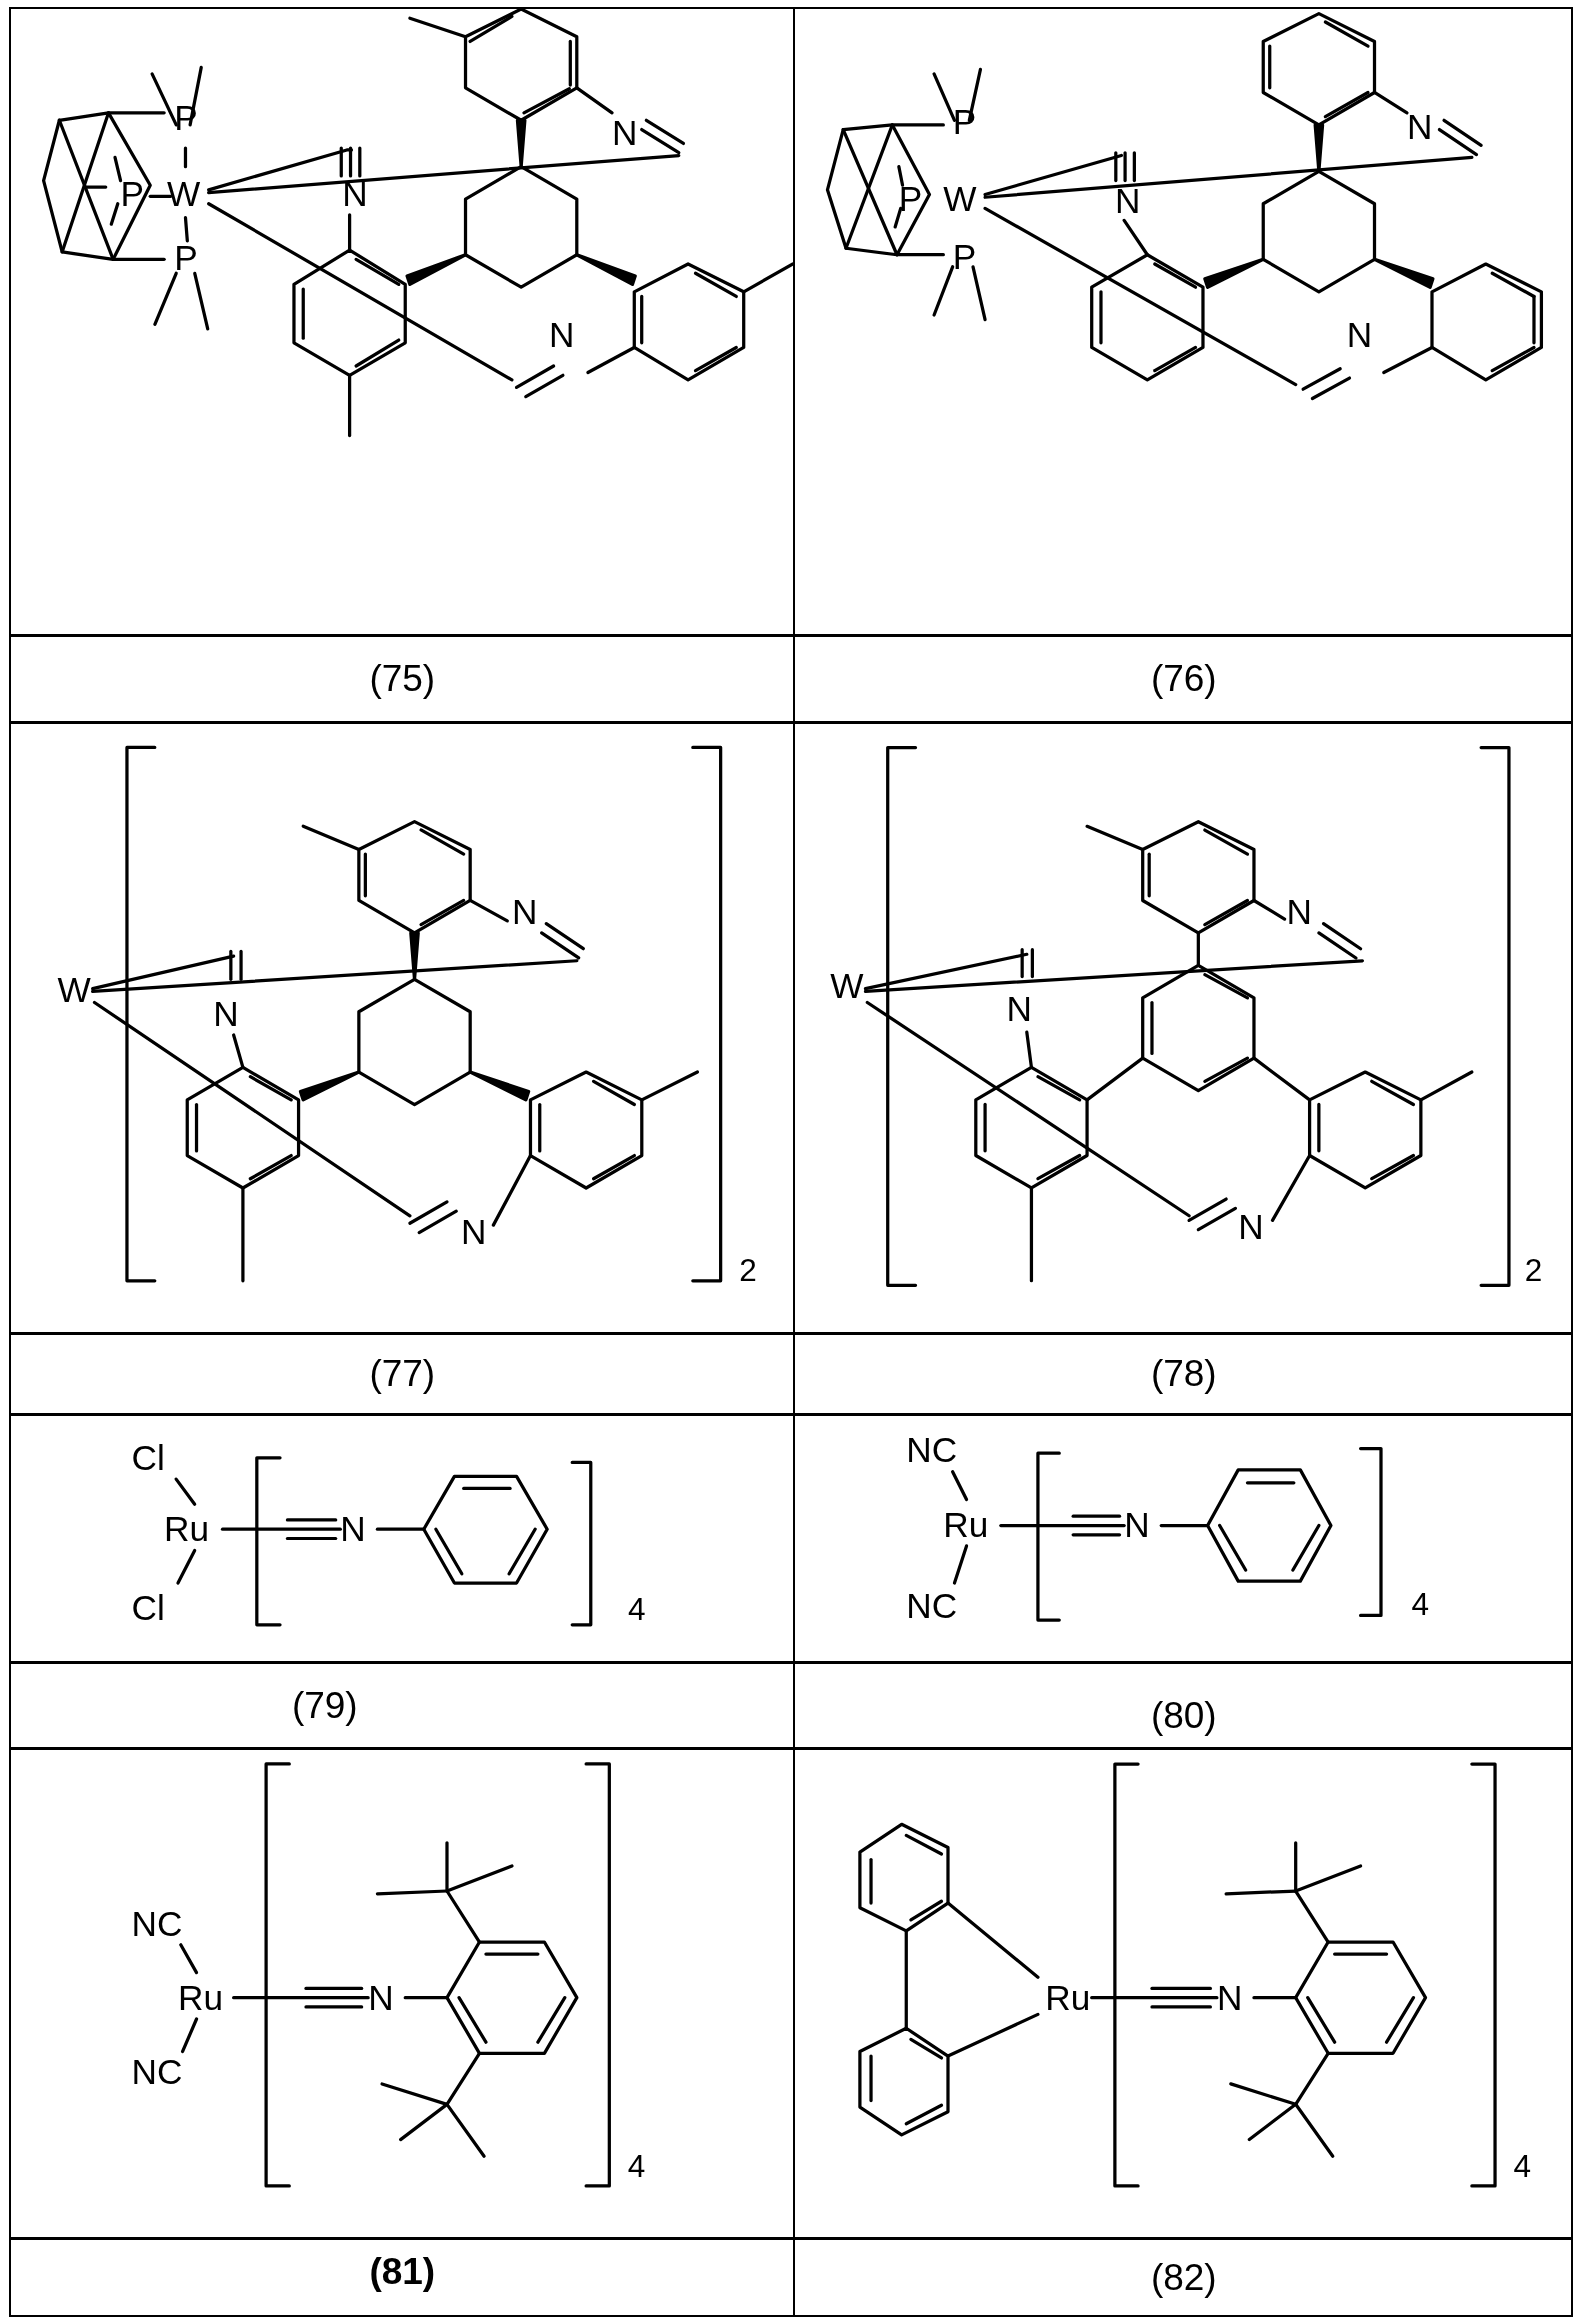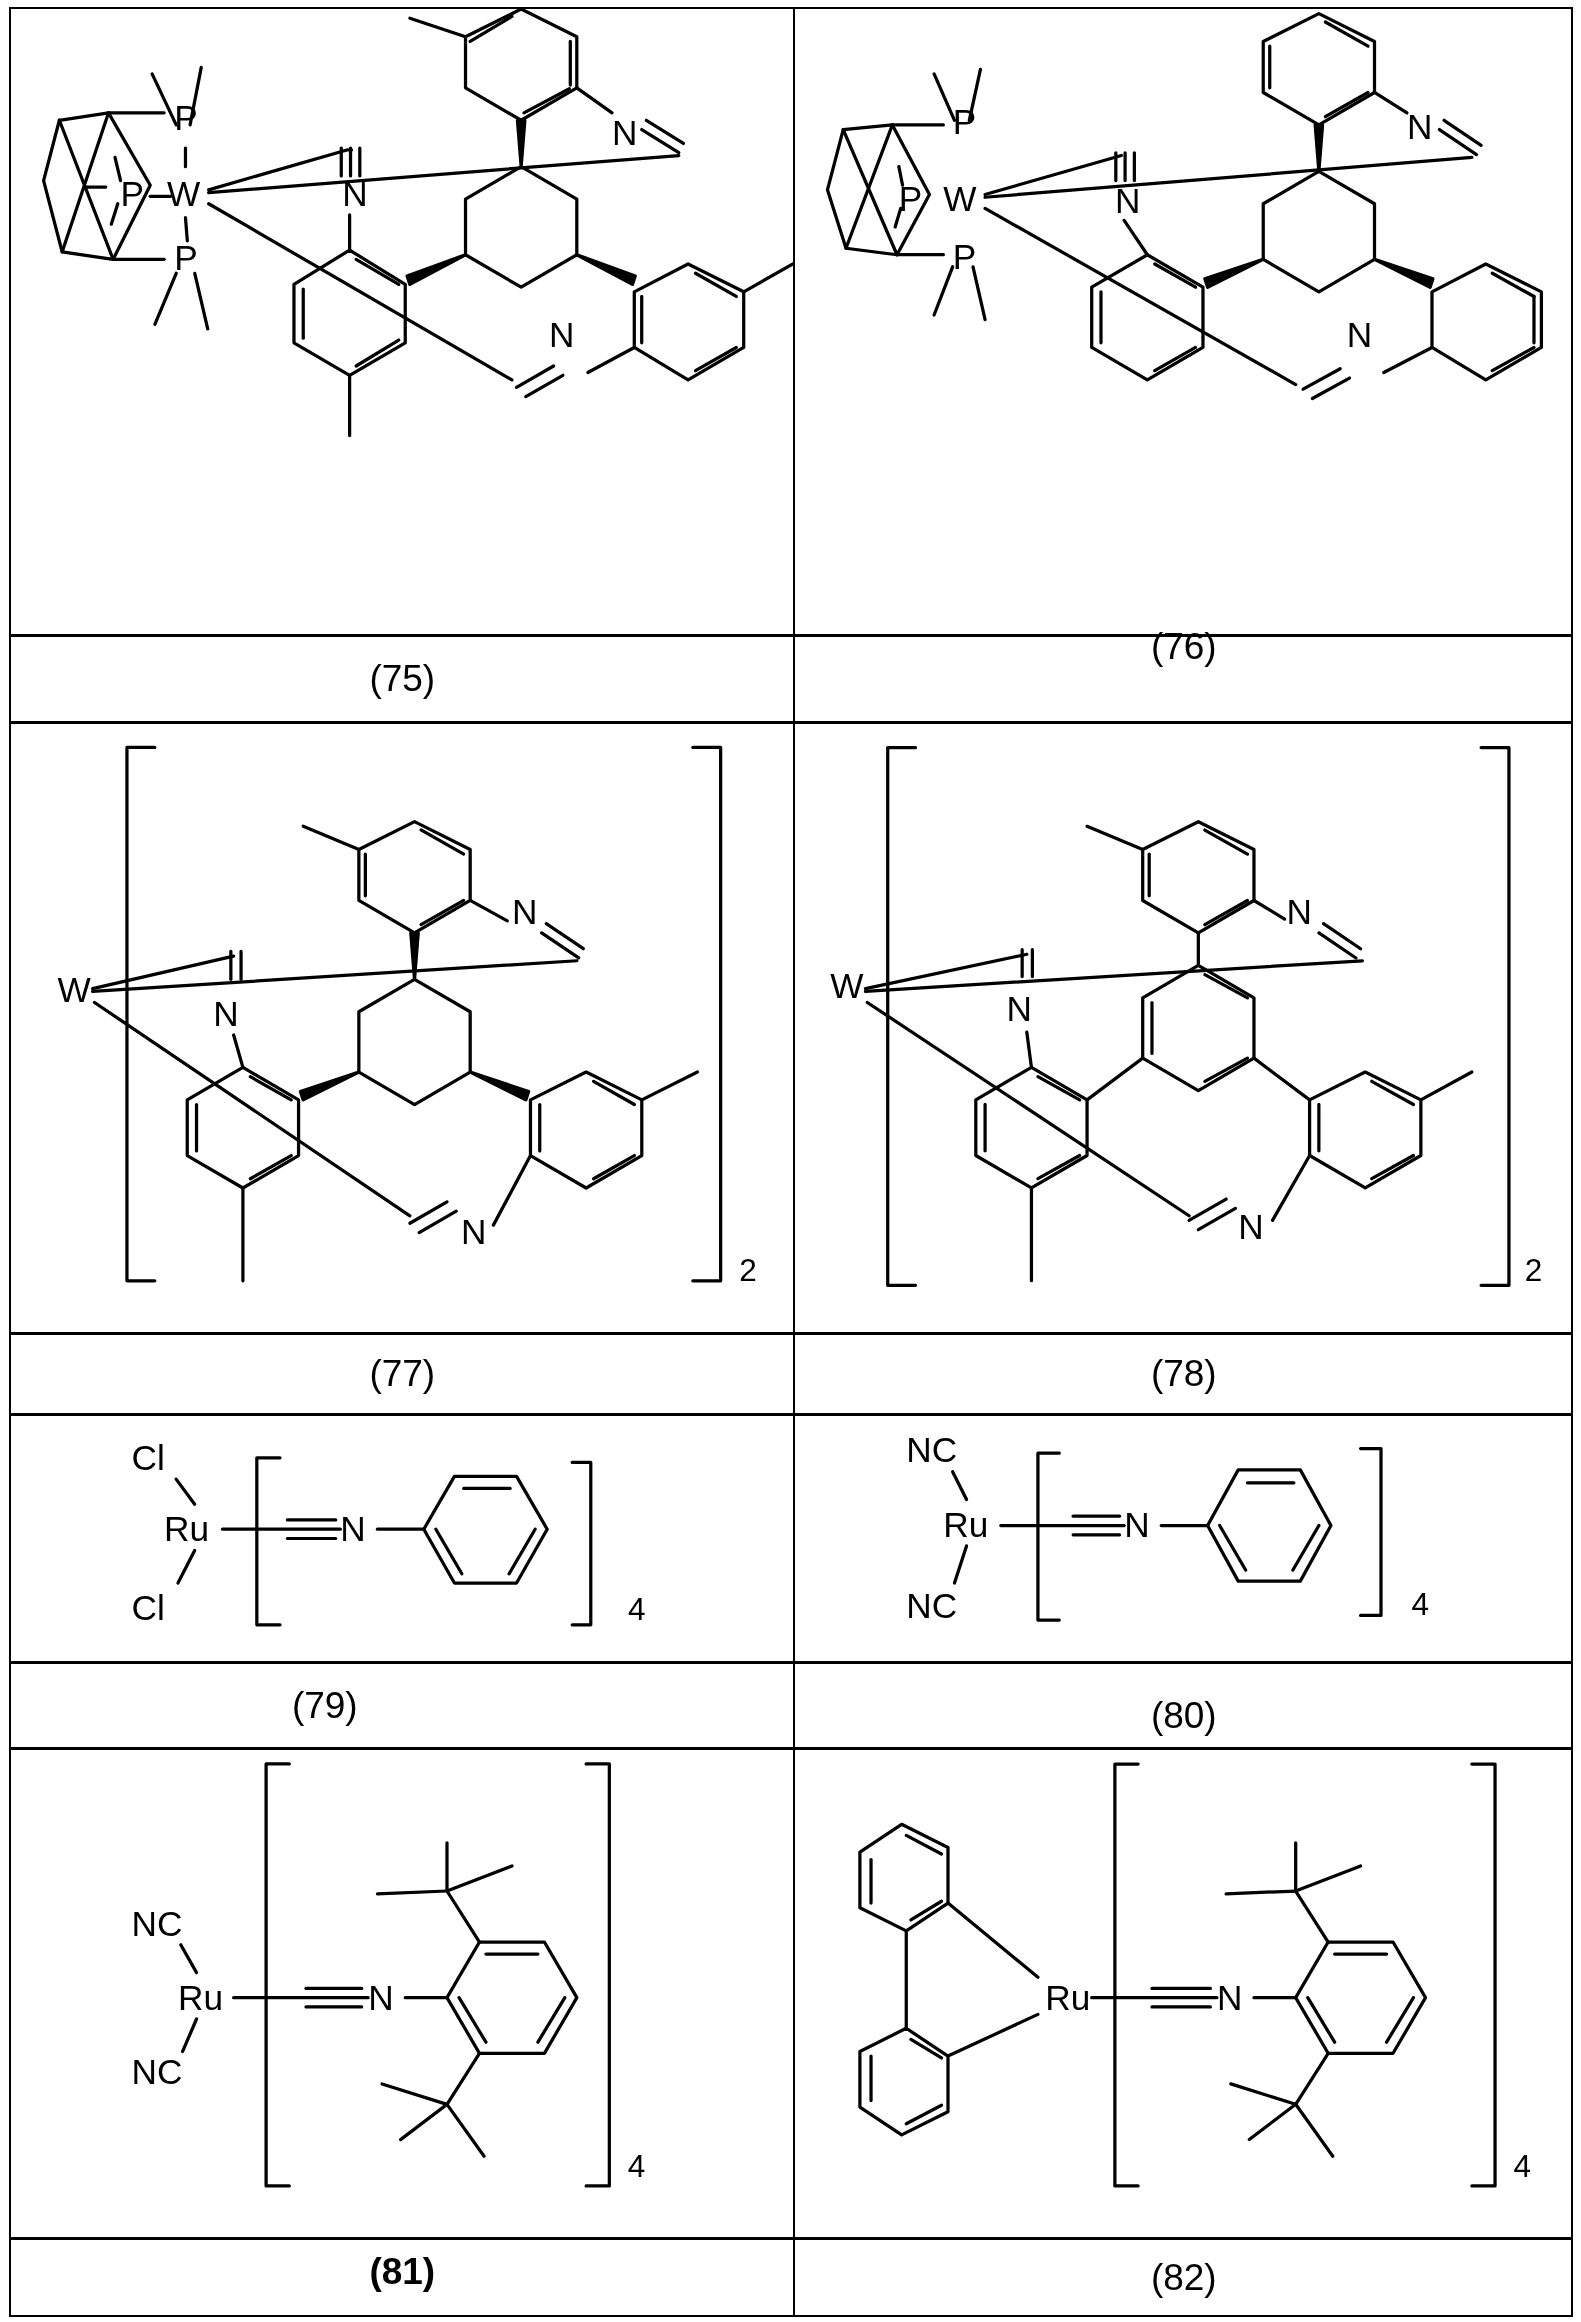--- a/index.html
+++ b/index.html
@@ -148,21 +148,21 @@
       <line x1="355" y1="228" x2="380" y2="265"></line>
       <polygon points="745,275 805,305 805,365 745,400 687,365 687,305"></polygon>
       <line x1="797" y1="310" x2="797" y2="360"></line>
         <line x1="752" y1="285" x2="797" y2="310"></line>
         <line x1="752" y1="390" x2="797" y2="365"></line>
       <line x1="687" y1="365" x2="635" y2="392"></line>
       <line x1="548" y1="410" x2="588" y2="388"></line>
         <line x1="558" y1="420" x2="598" y2="398"></line>
     </svg>
   </div>
-  <div class="cell label" style="left:784px;top:596px;width:777px;height:84px;">
+  <div class="cell label" style="left:784px;top:628px;width:777px;height:84px;">
     <span>(76)</span>
   </div>
 
   <div class="cell" style="left:0;top:715px;width:782px;height:608px;">
     <svg width="782" height="608" viewBox="0 0 843 655" fill="none" stroke="#000" stroke-width="3.5" stroke-linecap="round" stroke-linejoin="round">
 
       <polyline points="155,25 125,25 125,600 155,600"></polyline>
       <polyline points="735,25 765,25 765,600 735,600"></polyline>
       <g fill="#000" stroke="none" font-size="38">
         <text x="50" y="300">W</text>

